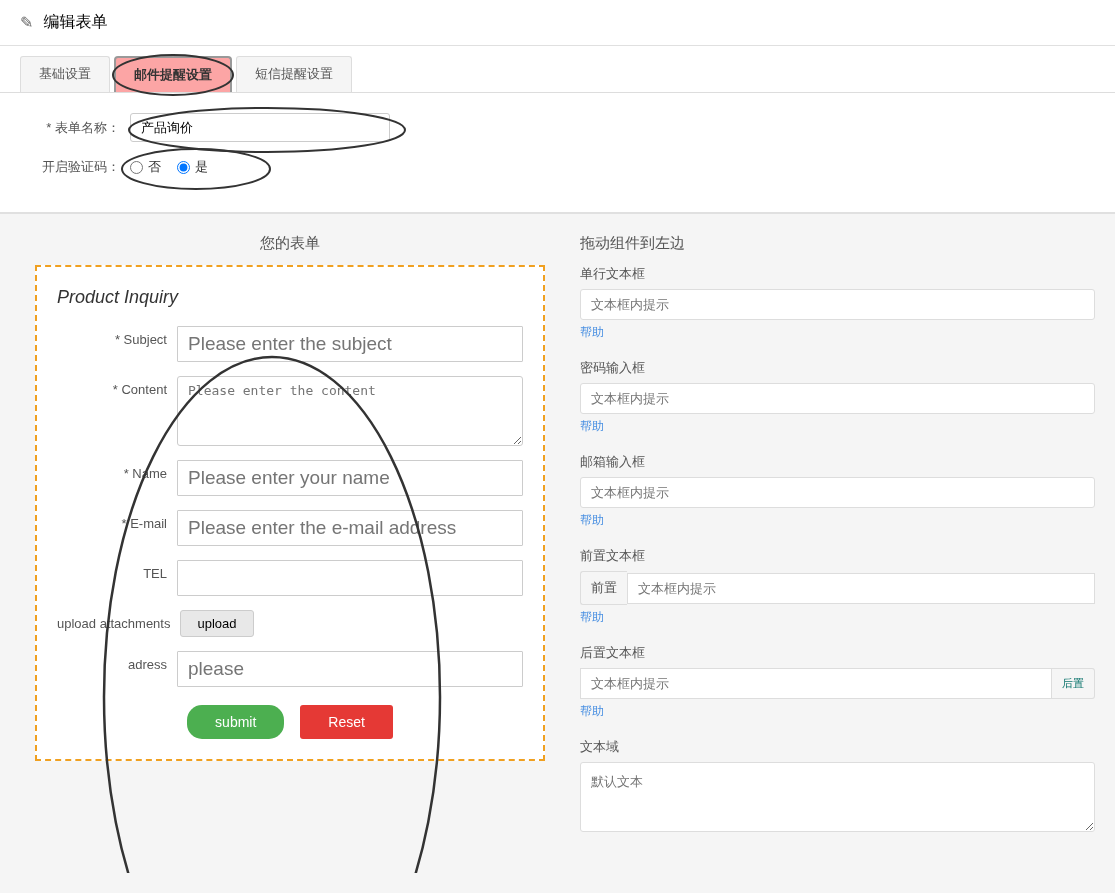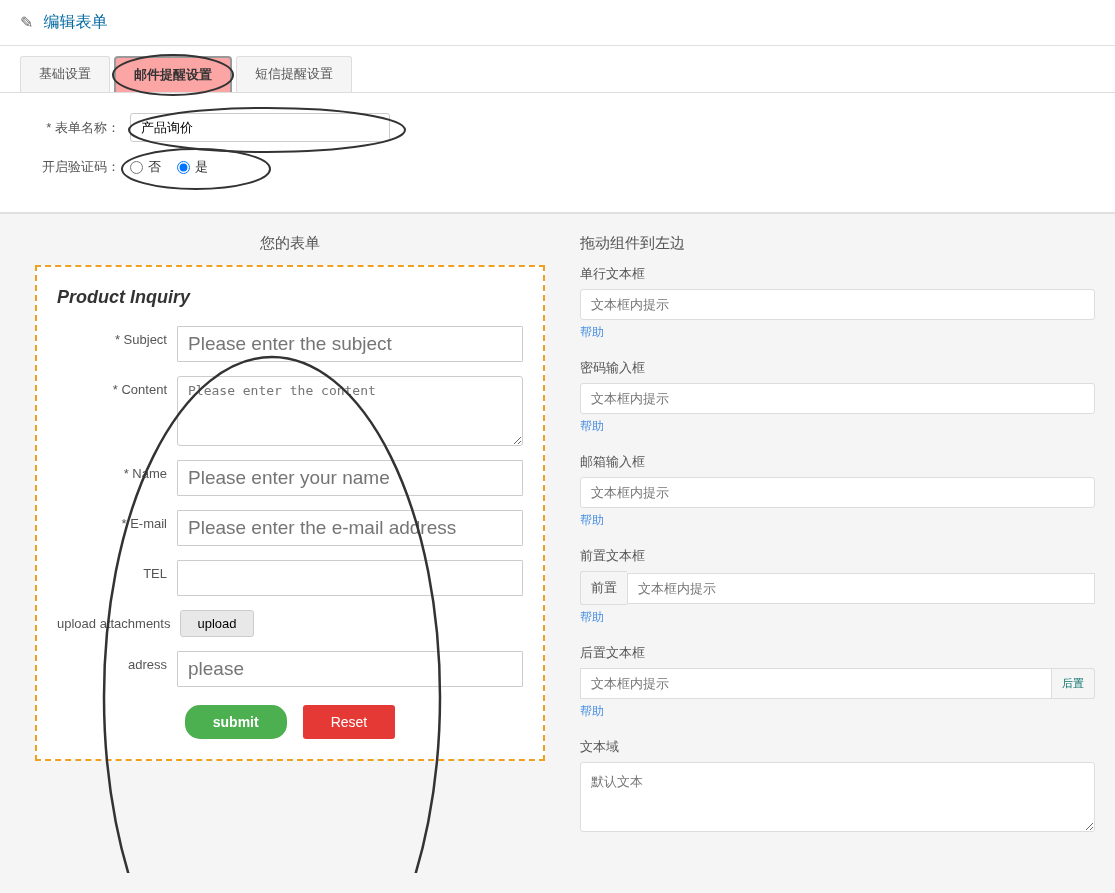--- a/index.html
+++ b/index.html
@@ -3,21 +3,21 @@
   <meta charset="utf-8">
   <style>
     * { box-sizing: border-box; margin: 0; padding: 0; }
     body { font-family: Arial, "Microsoft YaHei", sans-serif; font-size: 13px; background: #f5f5f5; color: #333; }
 
     .page-header {
       display: flex; align-items: center; padding: 12px 20px; background: #fff;
       border-bottom: 1px solid #e0e0e0;
     }
     .page-header-icon { margin-right: 10px; color: #666; font-size: 16px; }
-    .page-header-title { font-size: 16px; color: #0369a1; }
+    .page-header-title { font-size: 16px; color: #000000; }
 
     .tabs-bar {
       display: flex; background: #fff; border-bottom: 1px solid #ddd;
       padding: 0 20px; padding-top: 10px;
     }
     .tab-item {
       padding: 8px 18px; cursor: pointer; border: 1px solid #ddd;
       border-bottom: none; margin-right: 4px; background: #f5f5f5;
       border-radius: 3px 3px 0 0; color: #555;
     }
@@ -43,21 +43,21 @@
 
     
     .your-form-panel {
       flex: 0 0 540px; display: flex; flex-direction: column; align-items: center;
     }
     .your-form-title { font-size: 15px; color: #555; margin-bottom: 12px; }
     .form-canvas {
       width: 510px; border: 2px dashed #f0a020; padding: 20px; background: #fff;
       position: relative;
     }
-    .form-canvas-title { font-size: 18px; color: #333; margin-bottom: 18px; font-style: italic; font-weight: bold; }
+    .form-canvas-title { font-size: 18px; color: #333; margin-bottom: 18px; font-style: italic; }
 
     .form-field-row { display: flex; align-items: flex-start; margin-bottom: 14px; }
     .field-label {
       min-width: 120px; text-align: right; padding-right: 10px;
       padding-top: 6px; font-size: 13px; color: #555;
     }
     .field-input {
       flex: 1; padding: 6px 10px; border: 1px solid #ccc; border-radius: 1px;
       font-size: 19px; color: #aaa;
     }
@@ -65,21 +65,21 @@
       flex: 1; padding: 6px 10px; border: 1px solid #ccc; border-radius: 3px;
       font-size: 13px; color: #aaa; height: 70px; resize: vertical;
     }
     .upload-btn {
       padding: 5px 16px; background: #e8e8e8; border: 1px solid #ccc;
       border-radius: 3px; cursor: pointer; font-size: 13px;
     }
     .form-buttons { display: flex; gap: 16px; justify-content: center; margin-top: 18px; }
     .btn-submit {
       padding: 2px 28px; background: #4caf50; color: #fff; border: none;
-      border-radius: 15px; cursor: pointer; font-size: 14px; font-weight: bold;
+      border-radius: 15px; cursor: pointer; font-size: 14px;
     }
     .btn-reset {
       padding: 9px 28px; background: #e53935; color: #fff; border: none;
       border-radius: 3px; cursor: pointer; font-size: 14px;
     }
 
     
     .drag-panel { flex: 1; }
     .drag-panel-title { font-size: 15px; color: #555; margin-bottom: 12px; }
 

